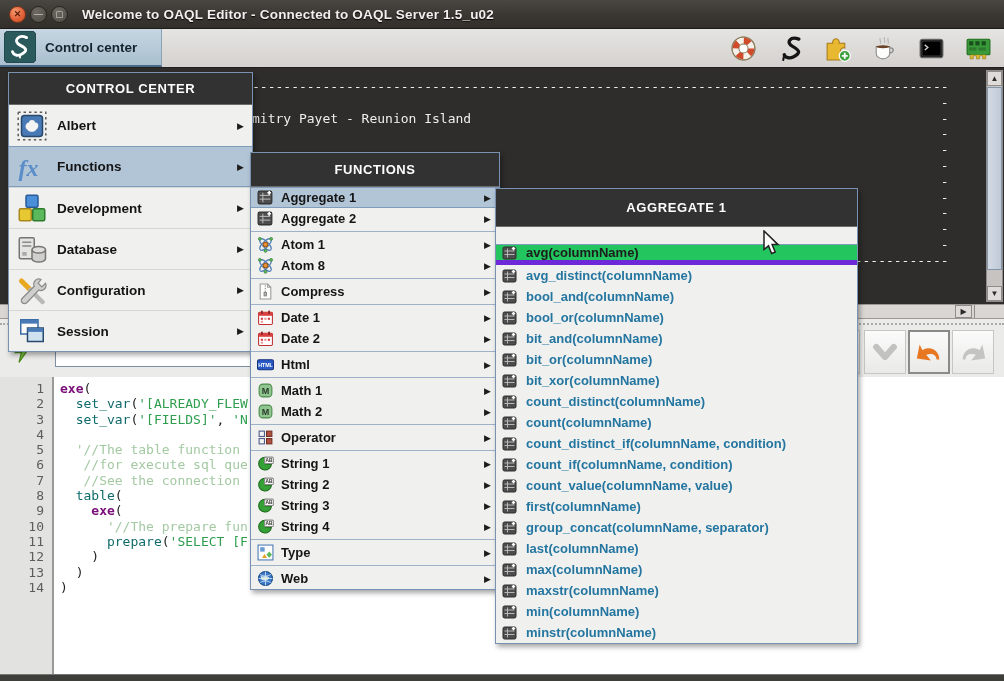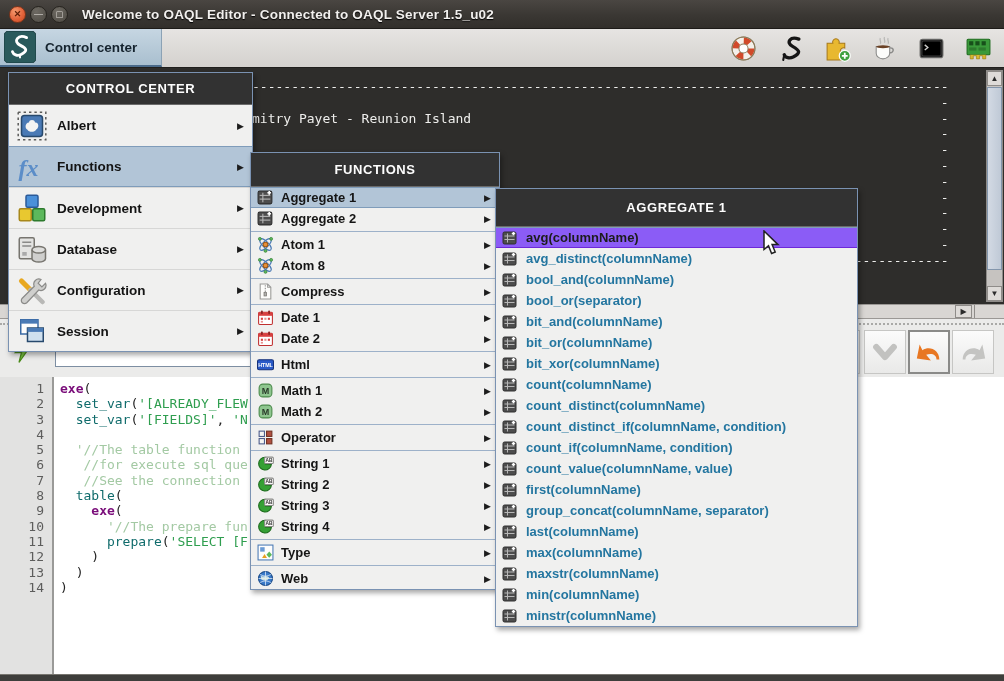--- a/index.html
+++ b/index.html
@@ -124,21 +124,21 @@
   .msep { height:5px; position:relative; }
   .msep::after { content:""; position:absolute; left:0; right:0; top:2px;
     border-top:1px solid #9db1c9; }
 
   .menu3 { left:495px; top:188px; width:363px; z-index:32; }
   .menu3 .mhead { height:38px; }
   .mi3 { height:21px; display:flex; align-items:center; cursor:pointer; }
   .mi3 .ic { width:16px; height:16px; margin:0 8px 0 6px; }
   .mi3 .ic svg { width:16px; height:16px; }
   .mi3 .t { font-size:13px; font-weight:bold; color:#2476a0; }
-  .mi3.hl { background:#8b5cf6; border-top:1px solid #7f9cba; border-bottom:1px solid #6d28d9; }
+  .mi3.hl { background:#22c55e; border-top:1px solid #7f9cba; border-bottom:5px solid #6d28d9;margin-top:17px; }
   .mi3.hl .t { color:#1c1c1c; }
 
   .cursor { position:absolute; left:762px; top:230px; z-index:60; pointer-events:none; }
 </style>
 </head>
 <body>
 
 <div class="titlebar">
   <div class="winbtns">
     <div class="winbtn close">✕</div>
@@ -570,21 +570,21 @@
         <span class="t">bool_and(columnName)</span>
       </div>
       <div class="mi3">
         <span class="ic"><svg viewBox="0 0 16 16">
             <rect x="1" y="2" width="13" height="12" rx="1.5" fill="#4d4d4d" stroke="#2e2e2e"></rect>
             <line x1="2.5" y1="6" x2="12.5" y2="6" stroke="#b8b8b8"></line>
             <line x1="2.5" y1="9.5" x2="12.5" y2="9.5" stroke="#b8b8b8"></line>
             <line x1="5.5" y1="3.5" x2="5.5" y2="12.5" stroke="#b8b8b8"></line>
             <path d="M9.8 3.6h3.4M11.5 1.9v3.4" stroke="#fff" stroke-width="1.5"></path>
           </svg></span>
-        <span class="t">bool_or(separator)</span>
+        <span class="t">bool_or(columnName)</span>
       </div>
       <div class="mi3">
         <span class="ic"><svg viewBox="0 0 16 16">
             <rect x="1" y="2" width="13" height="12" rx="1.5" fill="#4d4d4d" stroke="#2e2e2e"></rect>
             <line x1="2.5" y1="6" x2="12.5" y2="6" stroke="#b8b8b8"></line>
             <line x1="2.5" y1="9.5" x2="12.5" y2="9.5" stroke="#b8b8b8"></line>
             <line x1="5.5" y1="3.5" x2="5.5" y2="12.5" stroke="#b8b8b8"></line>
             <path d="M9.8 3.6h3.4M11.5 1.9v3.4" stroke="#fff" stroke-width="1.5"></path>
           </svg></span>
         <span class="t">bit_and(columnName)</span>
@@ -610,31 +610,31 @@
         <span class="t">bit_xor(columnName)</span>
       </div>
       <div class="mi3">
         <span class="ic"><svg viewBox="0 0 16 16">
             <rect x="1" y="2" width="13" height="12" rx="1.5" fill="#4d4d4d" stroke="#2e2e2e"></rect>
             <line x1="2.5" y1="6" x2="12.5" y2="6" stroke="#b8b8b8"></line>
             <line x1="2.5" y1="9.5" x2="12.5" y2="9.5" stroke="#b8b8b8"></line>
             <line x1="5.5" y1="3.5" x2="5.5" y2="12.5" stroke="#b8b8b8"></line>
             <path d="M9.8 3.6h3.4M11.5 1.9v3.4" stroke="#fff" stroke-width="1.5"></path>
           </svg></span>
+        <span class="t">count_distinct(columnName)</span>
+      </div>
+      <div class="mi3">
+        <span class="ic"><svg viewBox="0 0 16 16">
+            <rect x="1" y="2" width="13" height="12" rx="1.5" fill="#4d4d4d" stroke="#2e2e2e"></rect>
+            <line x1="2.5" y1="6" x2="12.5" y2="6" stroke="#b8b8b8"></line>
+            <line x1="2.5" y1="9.5" x2="12.5" y2="9.5" stroke="#b8b8b8"></line>
+            <line x1="5.5" y1="3.5" x2="5.5" y2="12.5" stroke="#b8b8b8"></line>
+            <path d="M9.8 3.6h3.4M11.5 1.9v3.4" stroke="#fff" stroke-width="1.5"></path>
+          </svg></span>
         <span class="t">count(columnName)</span>
-      </div>
-      <div class="mi3">
-        <span class="ic"><svg viewBox="0 0 16 16">
-            <rect x="1" y="2" width="13" height="12" rx="1.5" fill="#4d4d4d" stroke="#2e2e2e"></rect>
-            <line x1="2.5" y1="6" x2="12.5" y2="6" stroke="#b8b8b8"></line>
-            <line x1="2.5" y1="9.5" x2="12.5" y2="9.5" stroke="#b8b8b8"></line>
-            <line x1="5.5" y1="3.5" x2="5.5" y2="12.5" stroke="#b8b8b8"></line>
-            <path d="M9.8 3.6h3.4M11.5 1.9v3.4" stroke="#fff" stroke-width="1.5"></path>
-          </svg></span>
-        <span class="t">count_distinct(columnName)</span>
       </div>
       <div class="mi3">
         <span class="ic"><svg viewBox="0 0 16 16">
             <rect x="1" y="2" width="13" height="12" rx="1.5" fill="#4d4d4d" stroke="#2e2e2e"></rect>
             <line x1="2.5" y1="6" x2="12.5" y2="6" stroke="#b8b8b8"></line>
             <line x1="2.5" y1="9.5" x2="12.5" y2="9.5" stroke="#b8b8b8"></line>
             <line x1="5.5" y1="3.5" x2="5.5" y2="12.5" stroke="#b8b8b8"></line>
             <path d="M9.8 3.6h3.4M11.5 1.9v3.4" stroke="#fff" stroke-width="1.5"></path>
           </svg></span>
         <span class="t">count_distinct_if(columnName, condition)</span>

